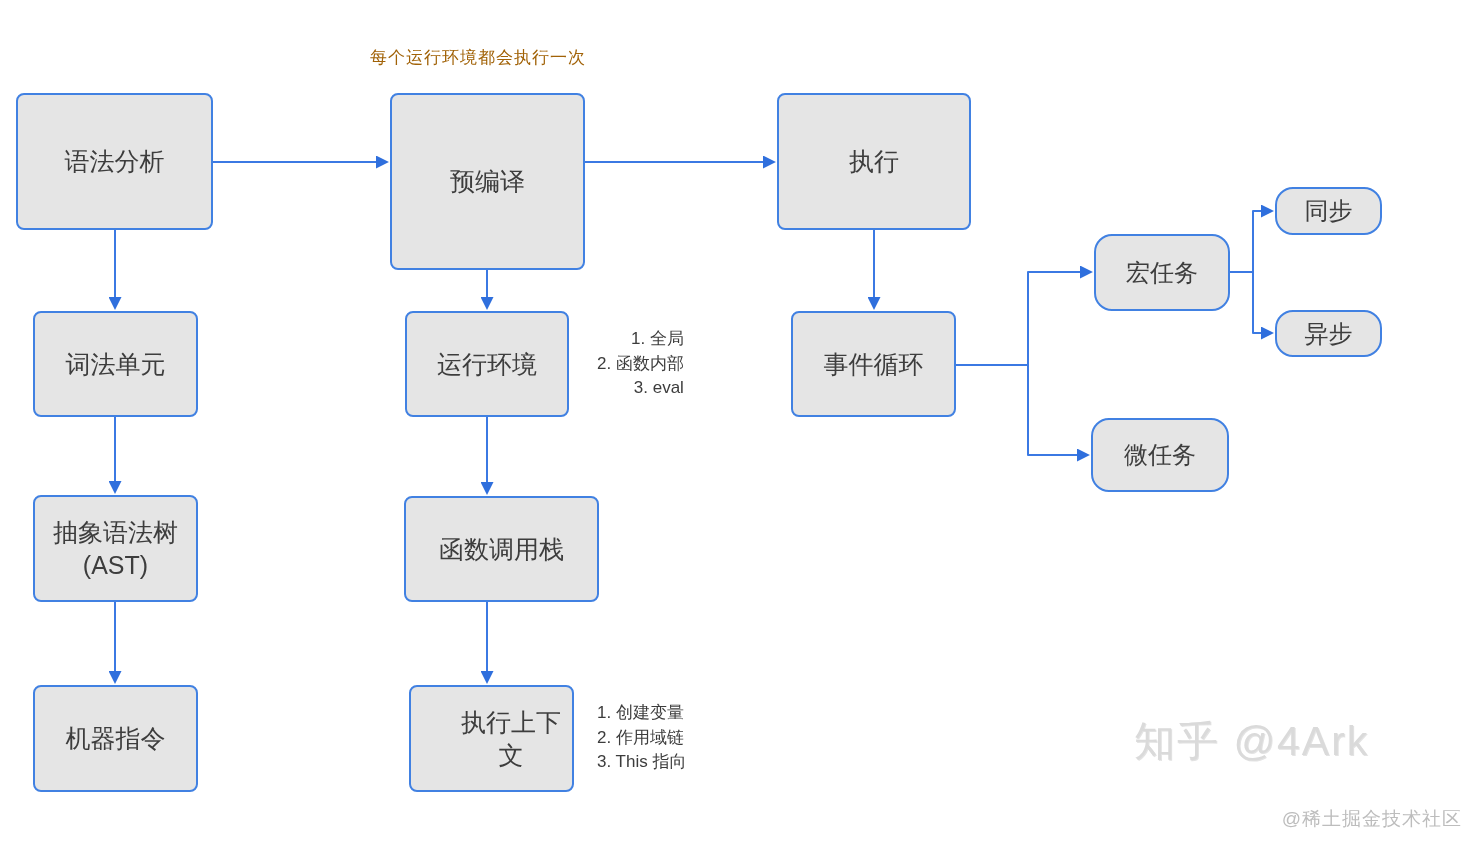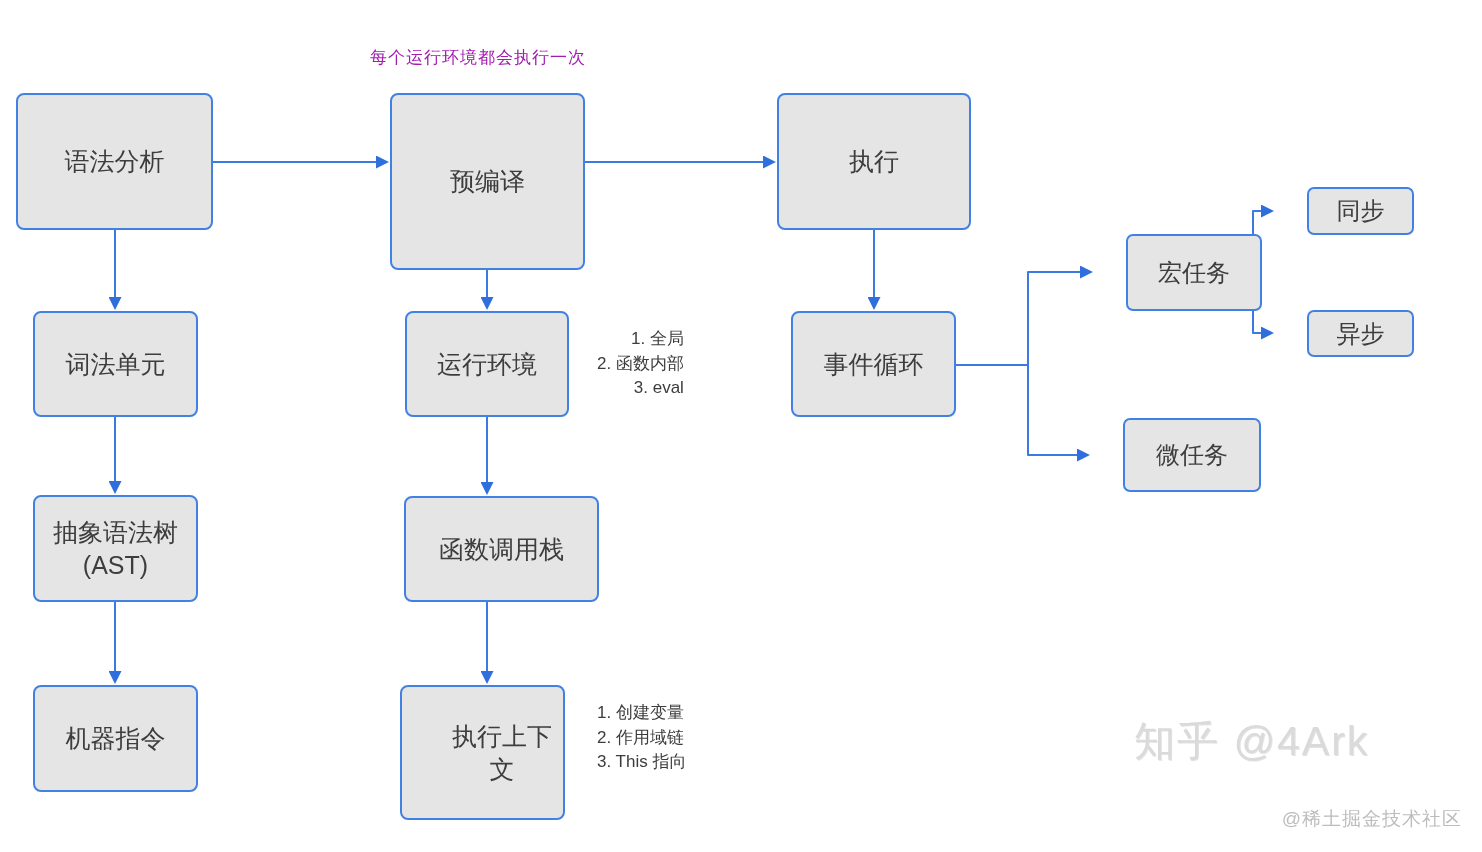--- a/index.html
+++ b/index.html
@@ -14,38 +14,38 @@
     border:2px solid #4181e2;
     border-radius:8px;
     background:#e5e5e5;
     display:flex;flex-direction:column;align-items:center;justify-content:center;
     color:#3d3d3d;
     font-size:25px;
     line-height:1.3;
     box-sizing:border-box;
     text-align:center;
   }
-  .node.small{font-size:24px;border-radius:7px;margin-left:32px;}
+  .node.small{font-size:24px;border-radius:18px;}
   #node-syntax      {left:16px;  top:93px;  width:197px; height:137px;}
   #node-precompile  {left:390px; top:93px;  width:195px; height:177px;}
   #node-execute     {left:777px; top:93px;  width:194px; height:137px;}
   #node-token       {left:33px;  top:311px; width:165px; height:106px;}
   #node-runtime     {left:405px; top:311px; width:164px; height:106px;}
   #node-eventloop   {left:791px; top:311px; width:165px; height:106px;}
   #node-ast         {left:33px;  top:495px; width:165px; height:107px;}
   #node-callstack   {left:404px; top:496px; width:195px; height:106px;}
   #node-machine     {left:33px;  top:685px; width:165px; height:107px;}
-  #node-context     {left:400px; top:685px; width:165px; height:135px;padding-left:39px;}
+  #node-context     {left:409px; top:685px; width:165px; height:107px;padding-left:39px;}
   #node-macrotask   {left:1094px;top:234px; width:136px; height:77px;}
   #node-microtask   {left:1091px;top:418px; width:138px; height:74px;}
   #node-sync        {left:1275px;top:187px; width:107px; height:48px;}
   #node-async       {left:1275px;top:310px; width:107px; height:47px;}
   .top-label{
     position:absolute;left:370px;top:46px;
-    font-size:17px;color:#a21caf;letter-spacing:1px;white-space:nowrap;
+    font-size:17px;color:#a16207;letter-spacing:1px;white-space:nowrap;
   }
   .notes{
     position:absolute;
     font-size:17px;color:#3c3c3c;line-height:24.5px;white-space:nowrap;
   }
   #notes-runtime{left:597px;top:327px;text-align:right;}
   #notes-context{left:597px;top:701px;}
   .notes span{display:block;}
   .wm-zhihu{
     position:absolute;left:1134px;top:714px;

